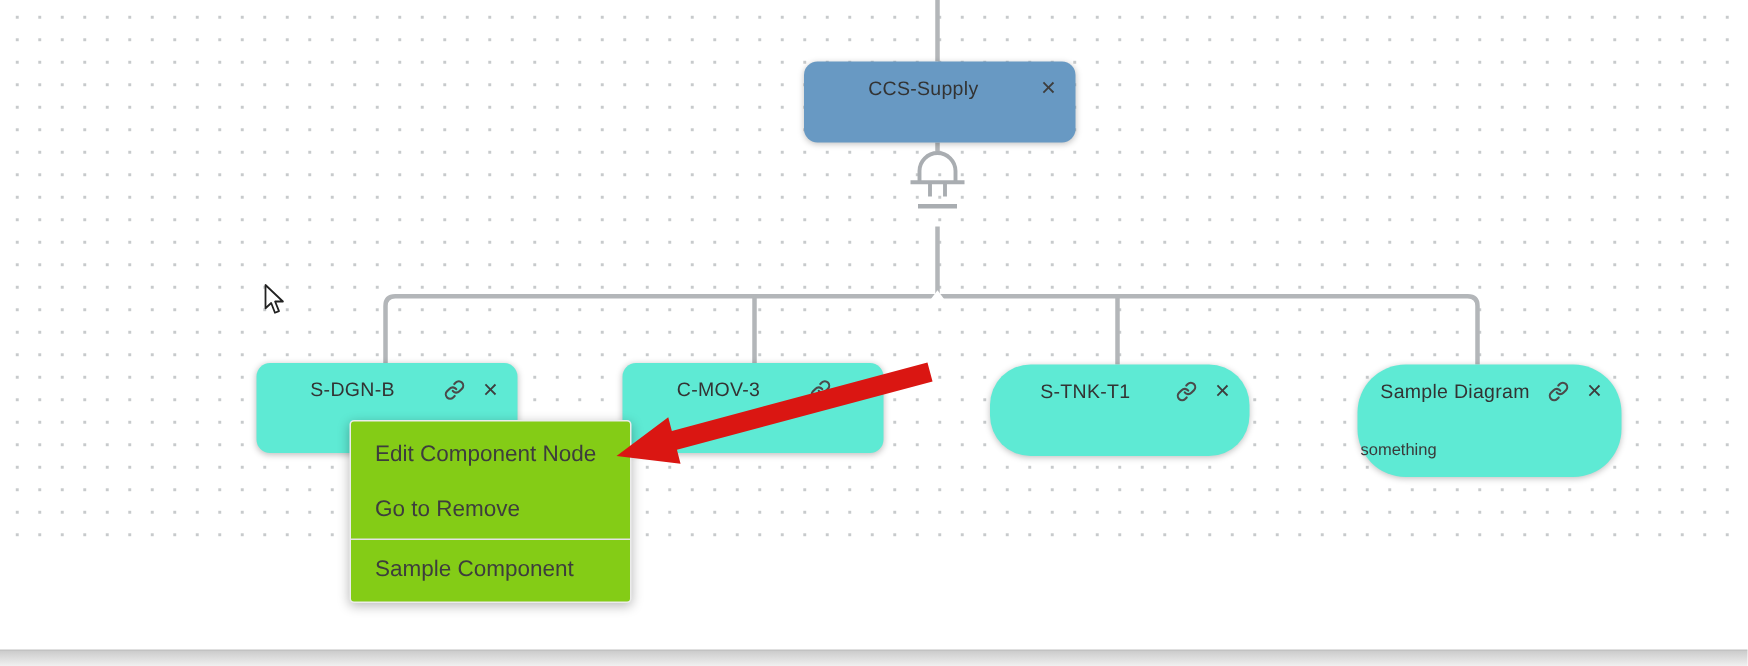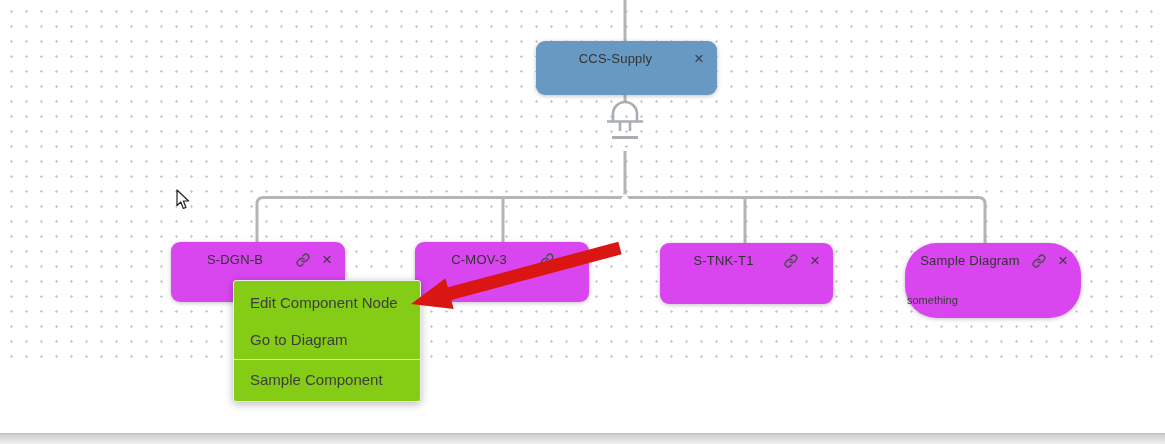--- a/index.html
+++ b/index.html
@@ -23,21 +23,21 @@
   svg.overlay { position: absolute; left: 0; top: 0; pointer-events: none; }
 
   
   .node {
     position: absolute;
     border-radius: 9px;
     box-shadow: 0 1px 4px rgba(0,0,0,0.25);
     color: #333;
   }
   .node-blue  { background: #6899c3; }
-  .node-yellow{ background: #d946ef; }
+  .node-yellow{ background: #5eead4; }
   .node-head {
     display: flex; align-items: center;
     padding: 10px 13px 0 13px;
   }
   .node-label {
     flex: 1; text-align: center;
     font-size: 13px; color: #333; letter-spacing: .2px;
     white-space: nowrap; overflow: hidden;
   }
   .icon-btn { display: inline-flex; align-items: center; justify-content: center; cursor: pointer; }
@@ -129,21 +129,21 @@
       <span class="icon-btn link-ic">
         <svg viewBox="0 0 24 24" width="14" height="14" fill="none" stroke="#4a4a4a" stroke-width="2.4" stroke-linecap="round" stroke-linejoin="round">
           <path d="M10 13a5 5 0 0 0 7.54.54l3-3a5 5 0 0 0-7.07-7.07l-1.72 1.71"></path>
           <path d="M14 11a5 5 0 0 0-7.54-.54l-3 3a5 5 0 0 0 7.07 7.07l1.71-1.71"></path>
         </svg>
       </span>
       <span class="icon-btn close-glyph">×</span>
     </div>
   </div>
 
-  <div class="node node-yellow" style="left:660px; top:243px; width:173px; height:61px;">
+  <div class="node node-yellow" style="left:660px; top:243px; width:173px; height:61px;border-radius:27px;">
     <div class="node-head">
       <span class="node-label">S-TNK-T1</span>
       <span class="icon-btn link-ic">
         <svg viewBox="0 0 24 24" width="14" height="14" fill="none" stroke="#4a4a4a" stroke-width="2.4" stroke-linecap="round" stroke-linejoin="round">
           <path d="M10 13a5 5 0 0 0 7.54.54l3-3a5 5 0 0 0-7.07-7.07l-1.72 1.71"></path>
           <path d="M14 11a5 5 0 0 0-7.54-.54l-3 3a5 5 0 0 0 7.07 7.07l1.71-1.71"></path>
         </svg>
       </span>
       <span class="icon-btn close-glyph">×</span>
     </div>
@@ -158,21 +158,21 @@
           <path d="M14 11a5 5 0 0 0-7.54-.54l-3 3a5 5 0 0 0 7.07 7.07l1.71-1.71"></path>
         </svg>
       </span>
       <span class="icon-btn close-glyph">×</span>
     </div>
     <div class="node-sublabel">something</div>
   </div>
 
   <div class="ctx-menu">
     <div class="ctx-item">Edit Component Node</div>
-    <div class="ctx-item">Go to Diagram</div>
+    <div class="ctx-item">Go to Remove</div>
     <div class="ctx-divider"></div>
     <div class="ctx-item">Sample Component</div>
   </div>
 
   <svg class="overlay top-layer" width="1165" height="360">
     <polygon points="411,304 445.5,278.2 447.9,287.3 618.3,241.7 621.7,254.3 451.3,299.9 453.7,309.1" fill="#da1612"></polygon>
   </svg>
 
   <svg class="overlay top-layer" style="left:176px; top:189px;" width="16" height="22">
     <path d="M1 1 L1 16.5 L4.8 13 L7.3 19.5 L10 18.4 L7.4 12 L12.6 12 Z" fill="#ffffff" stroke="#222" stroke-width="1.2" stroke-linejoin="round"></path>

